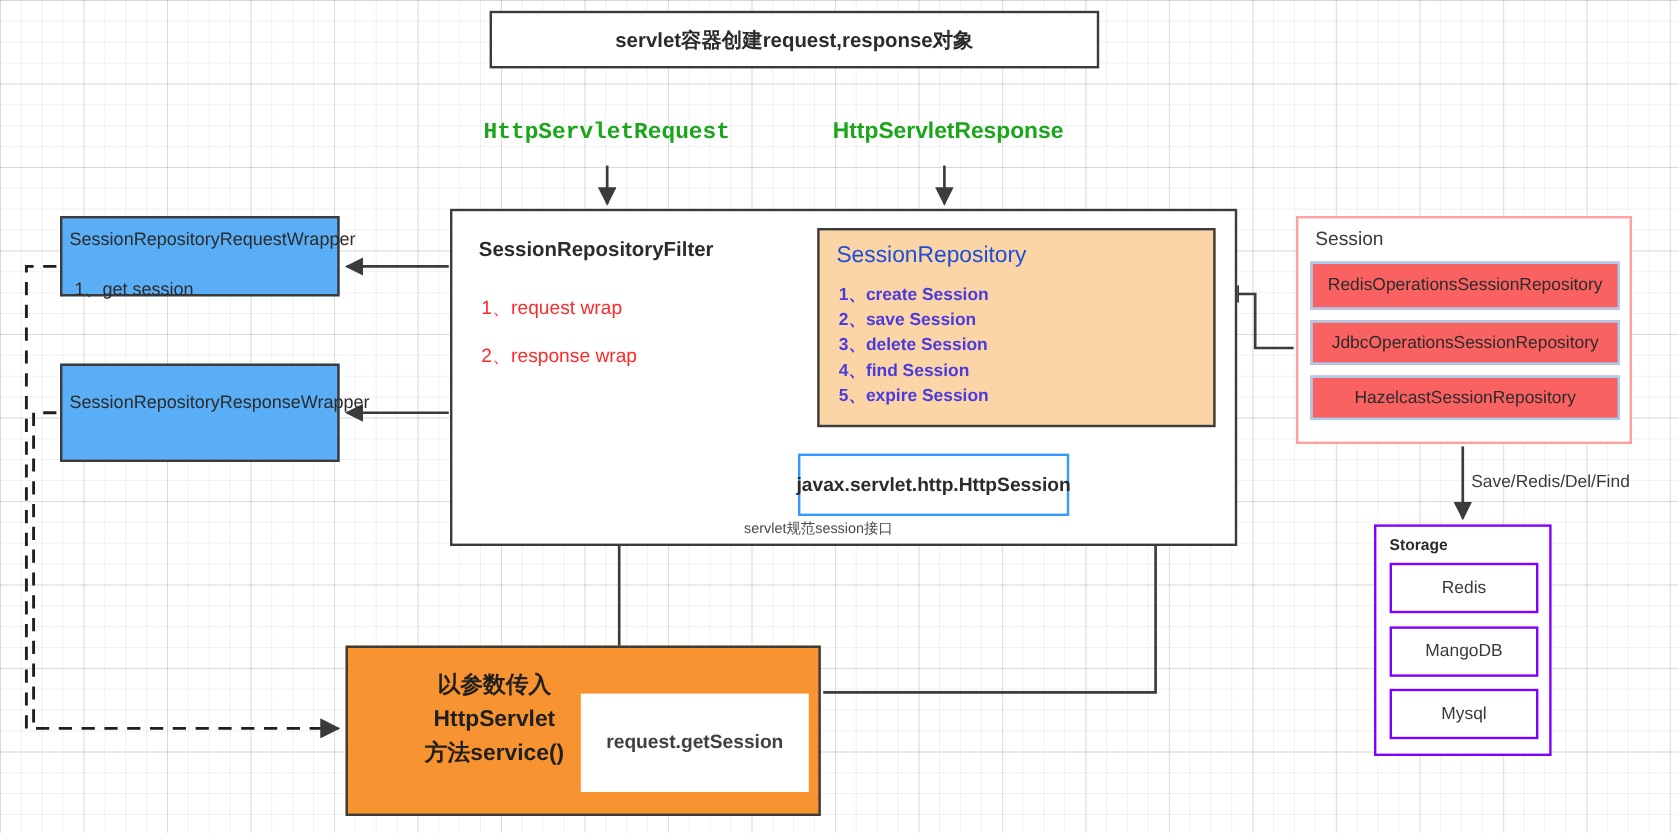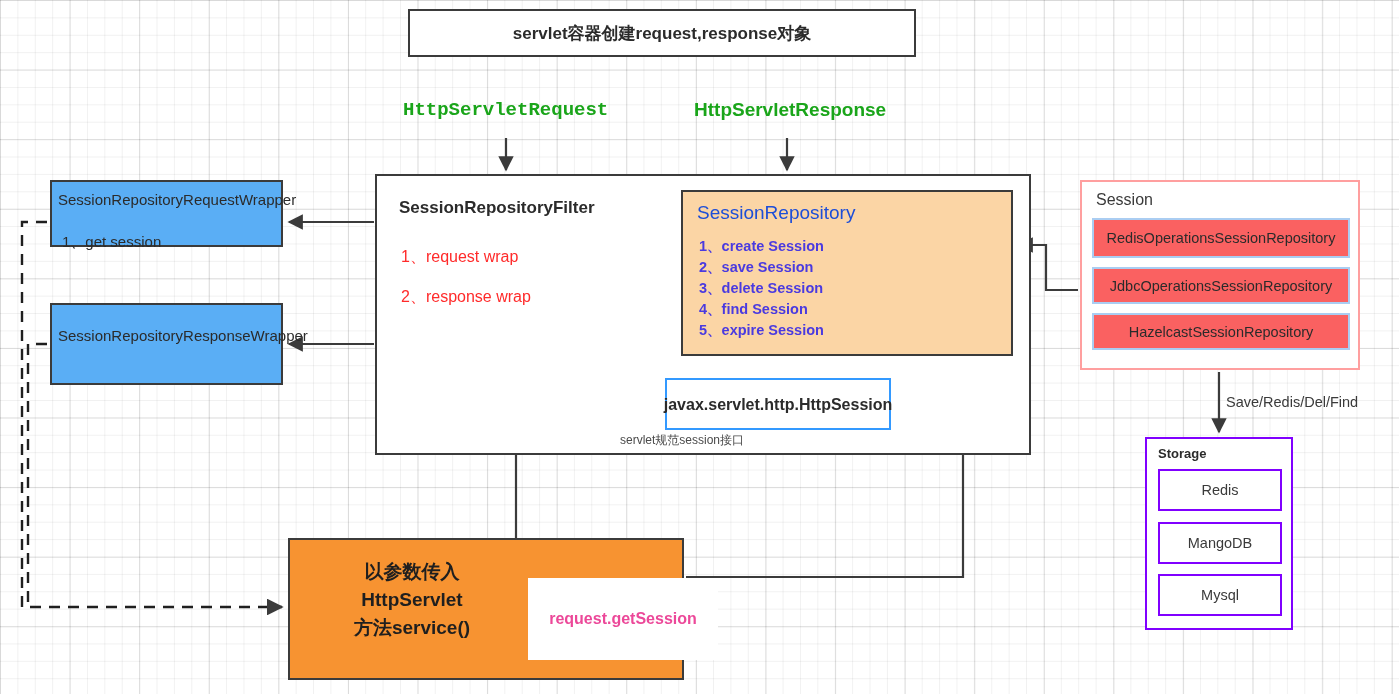--- a/index.html
+++ b/index.html
@@ -94,21 +94,21 @@
     left:288px;top:538px;width:396px;height:142px;
     border:2px solid #3b3b3b;background:#f79331;
   }
   #service-text{
     position:absolute;left:22px;top:18px;width:200px;
     font-weight:bold;font-size:19px;color:#1f1f1f;line-height:28px;text-align:center;
   }
   #get-session-box{
     left:484px;top:578px;width:190px;height:82px;
     border:none;background:#ffffff;
-    font-weight:bold;font-size:16px;color:#ec4899;margin-left:44px;
+    font-weight:bold;font-size:16px;color:#404040;
   }
 
   
   #session-panel{
     left:1080px;top:180px;width:280px;height:190px;
     border:2px solid #ff9f9f;background:#ffffff;
   }
   #session-panel-title{
     position:absolute;left:14px;top:9px;font-size:16px;color:#3a3a3a;
   }

